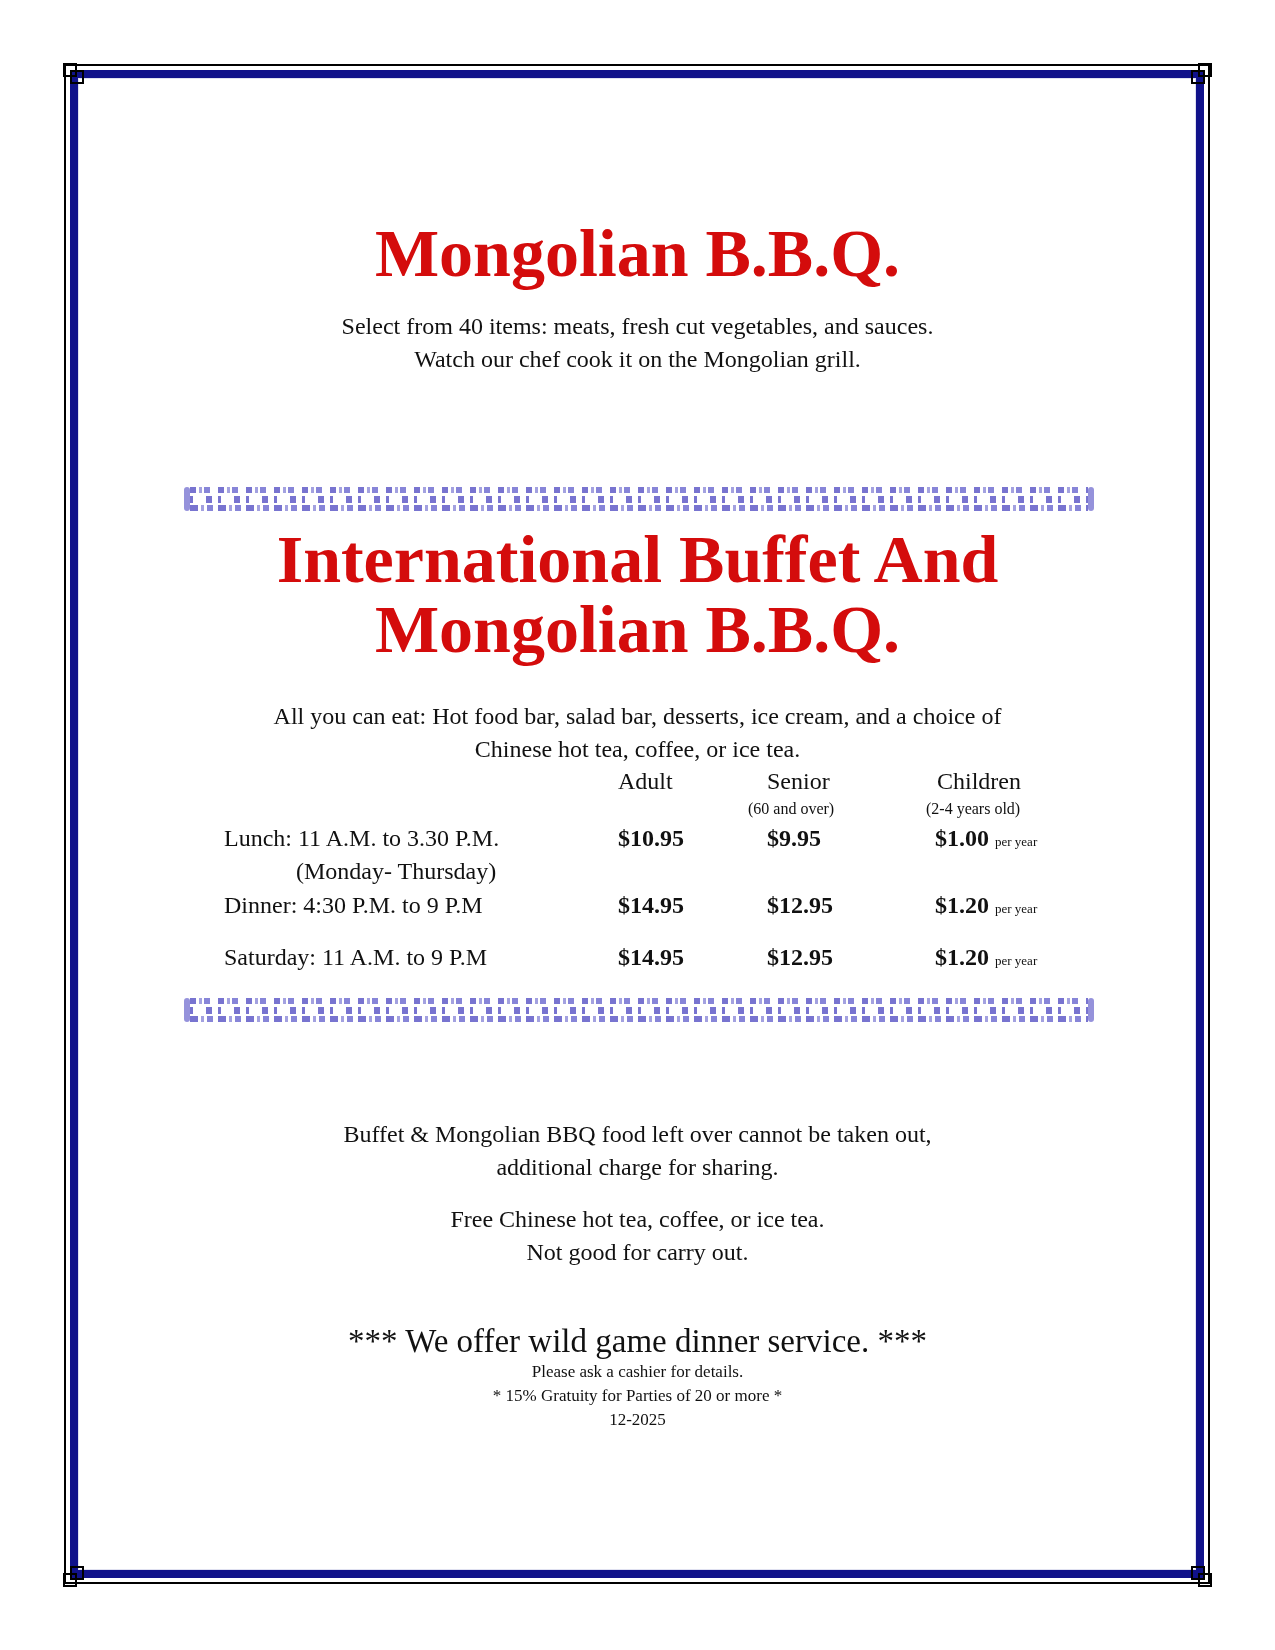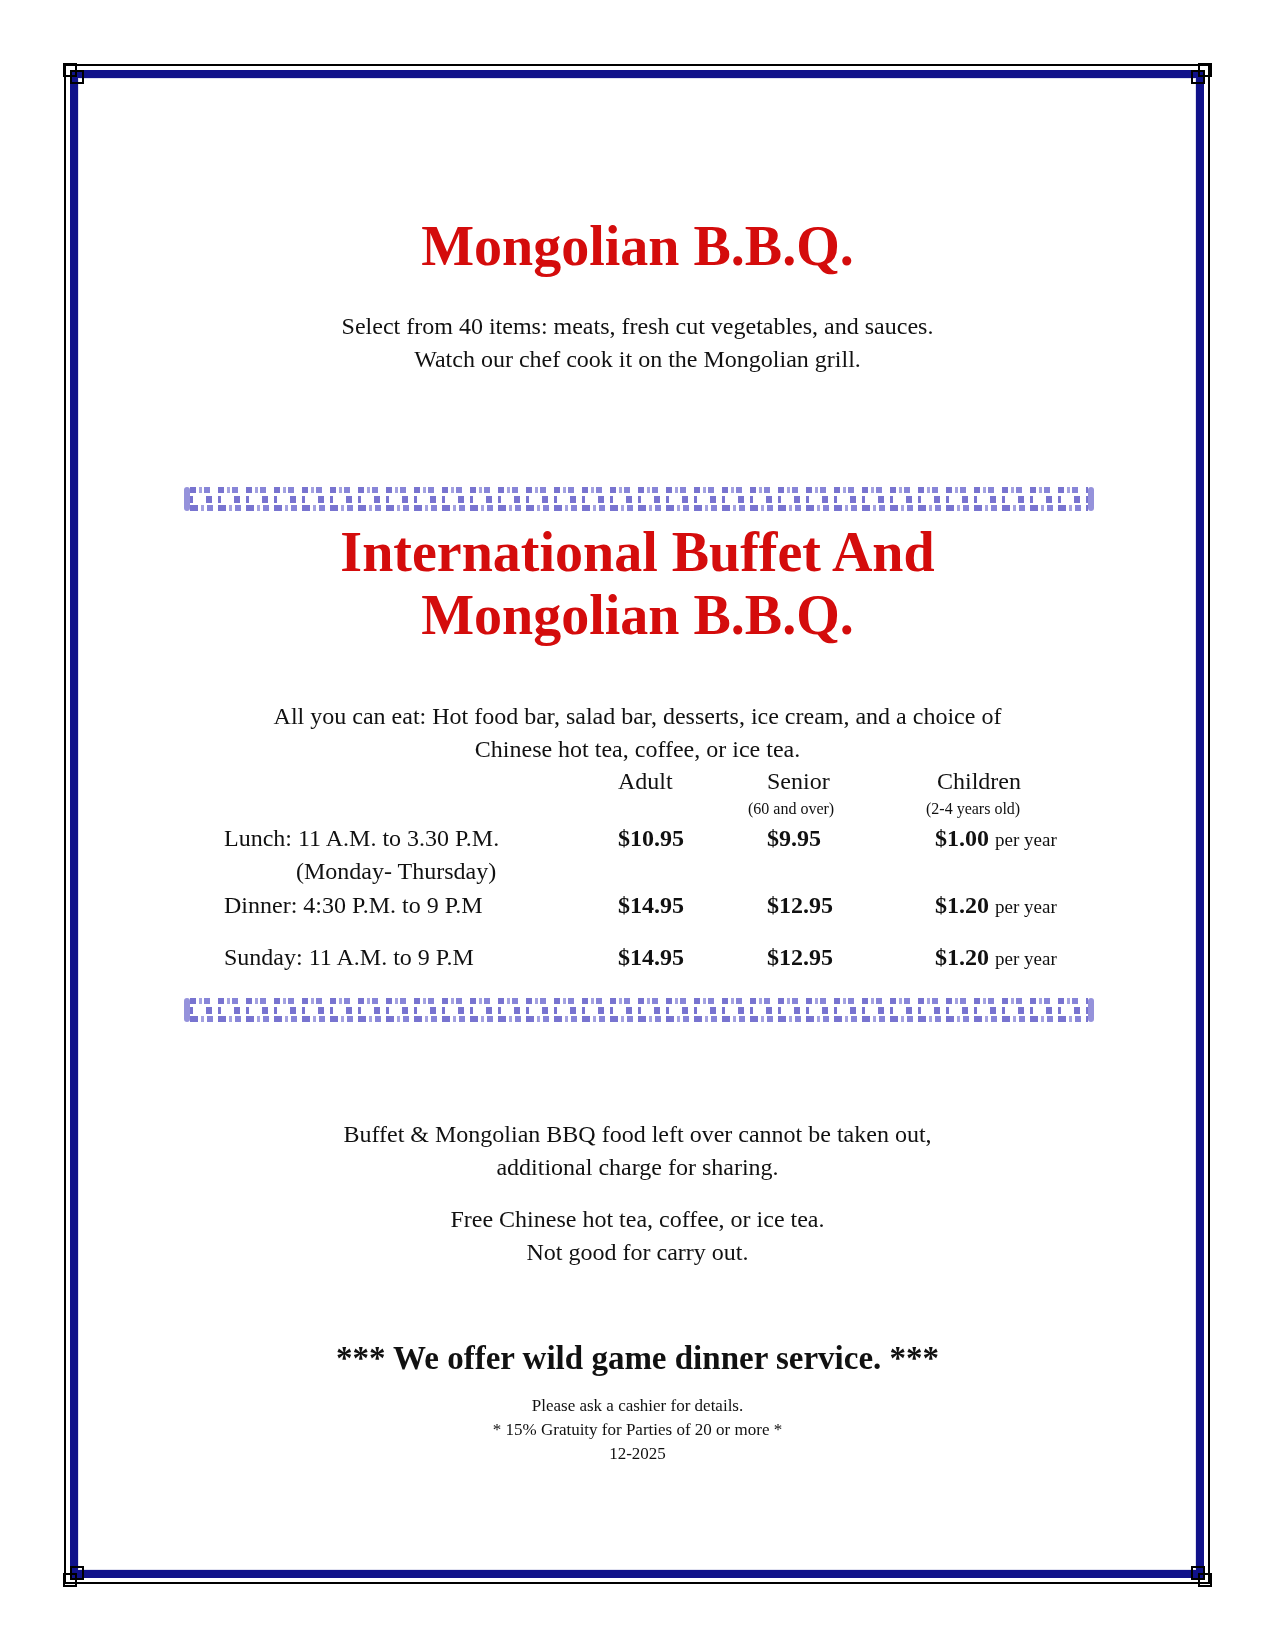--- a/index.html
+++ b/index.html
@@ -10,40 +10,40 @@
   .frame-outer { position: absolute; left: 64px; top: 64px; width: 1146px; height: 1520px;
                  border: 2px solid #000; box-sizing: border-box; }
   .frame-blue { position: absolute; left: 70px; top: 70px; width: 1134px; height: 1508px;
                 border: 8px solid #10128a; box-sizing: border-box; }
   .frame-inner { position: absolute; left: 78px; top: 78px; width: 1118px; height: 1492px;
                  border: 1px solid #dfe0f0; box-sizing: border-box; }
   .corner { position: absolute; width: 14px; height: 14px; border: 2px solid #000; box-sizing: border-box; background: transparent; }
 
   .center { position: absolute; left: 0; width: 1275px; text-align: center; }
 
-  .title-red { color: #d40c0c; font-weight: bold; font-size: 56px; line-height: 62px; margin: 1px; }
+  .title-red { color: #d40c0c; font-weight: bold; font-size: 68px; line-height: 62px; margin: 8px; }
   .body-text { font-size: 24px; line-height: 33px; margin: 0; }
 
   
   .band { position: absolute; left: 190px; width: 898px; height: 24px;
     background:
       repeating-linear-gradient(90deg, #6a66cc 0 6px, transparent 6px 9px, #9a97dd 9px 12px, transparent 12px 14px, #7b78d4 14px 20px, transparent 20px 28px) top/100% 6px no-repeat,
       repeating-linear-gradient(90deg, #6a66cc 0 3px, transparent 3px 16px, #6a66cc 16px 22px, transparent 22px 28px) center/100% 7px no-repeat,
       repeating-linear-gradient(90deg, #6a66cc 0 8px, transparent 8px 11px, #9a97dd 11px 14px, transparent 14px 17px, #7b78d4 17px 23px, transparent 23px 28px) bottom/100% 6px no-repeat;
     opacity: 0.9; }
   .band::before, .band::after { content: ""; position: absolute; top: 0; width: 6px; height: 24px; background: #8a87d8; border-radius: 3px; }
   .band::before { left: -6px; } .band::after { right: -6px; }
 
   .price-table { position: absolute; left: 0; top: 0; }
   .pt { position: absolute; font-size: 24px; white-space: nowrap; }
   .pt.bold { font-weight: bold; }
   .pt.small { font-size: 16px; }
-  .per { font-size: 19px; font-weight: normal; }
+  .per { font-size: 13px; font-weight: normal; }
 
-  .wild { font-size: 33px; font-weight: bold; line-height: 38px; margin: 17px; }
+  .wild { font-size: 33px; font-weight: normal; line-height: 38px; margin: 0; }
   .small-line { font-size: 17px; line-height: 24px; margin: 0; }
 </style>
 </head>
 <body>
 
 <div class="frame-outer"></div>
 <div class="frame-blue"></div>
 <div class="frame-inner"></div>
 <div class="corner" style="left:63px;top:63px;"></div>
 <div class="corner" style="left:70px;top:70px;"></div>
@@ -86,21 +86,21 @@
   <div class="pt" style="left:296px;top:858px;">(Monday- Thursday)</div>
   <div class="pt bold" style="left:618px;top:825px;">$10.95</div>
   <div class="pt bold" style="left:767px;top:825px;">$9.95</div>
   <div class="pt bold" style="left:935px;top:825px;"><span>$1.00</span> <span class="per">per year</span></div>
 
   <div class="pt" style="left:224px;top:892px;">Dinner: 4:30 P.M. to 9 P.M</div>
   <div class="pt bold" style="left:618px;top:892px;">$14.95</div>
   <div class="pt bold" style="left:767px;top:892px;">$12.95</div>
   <div class="pt bold" style="left:935px;top:892px;"><span>$1.20</span> <span class="per">per year</span></div>
 
-  <div class="pt" style="left:224px;top:944px;">Sunday: 11 A.M. to 9 P.M</div>
+  <div class="pt" style="left:224px;top:944px;">Saturday: 11 A.M. to 9 P.M</div>
   <div class="pt bold" style="left:618px;top:944px;">$14.95</div>
   <div class="pt bold" style="left:767px;top:944px;">$12.95</div>
   <div class="pt bold" style="left:935px;top:944px;"><span>$1.20</span> <span class="per">per year</span></div>
 </div>
 
 <div class="band" style="top:998px;"></div>
 
 <div class="center" style="top:1118px;">
   <p class="body-text">Buffet &amp; Mongolian BBQ food left over cannot be taken out,</p>
   <p class="body-text">additional charge for sharing.</p>

